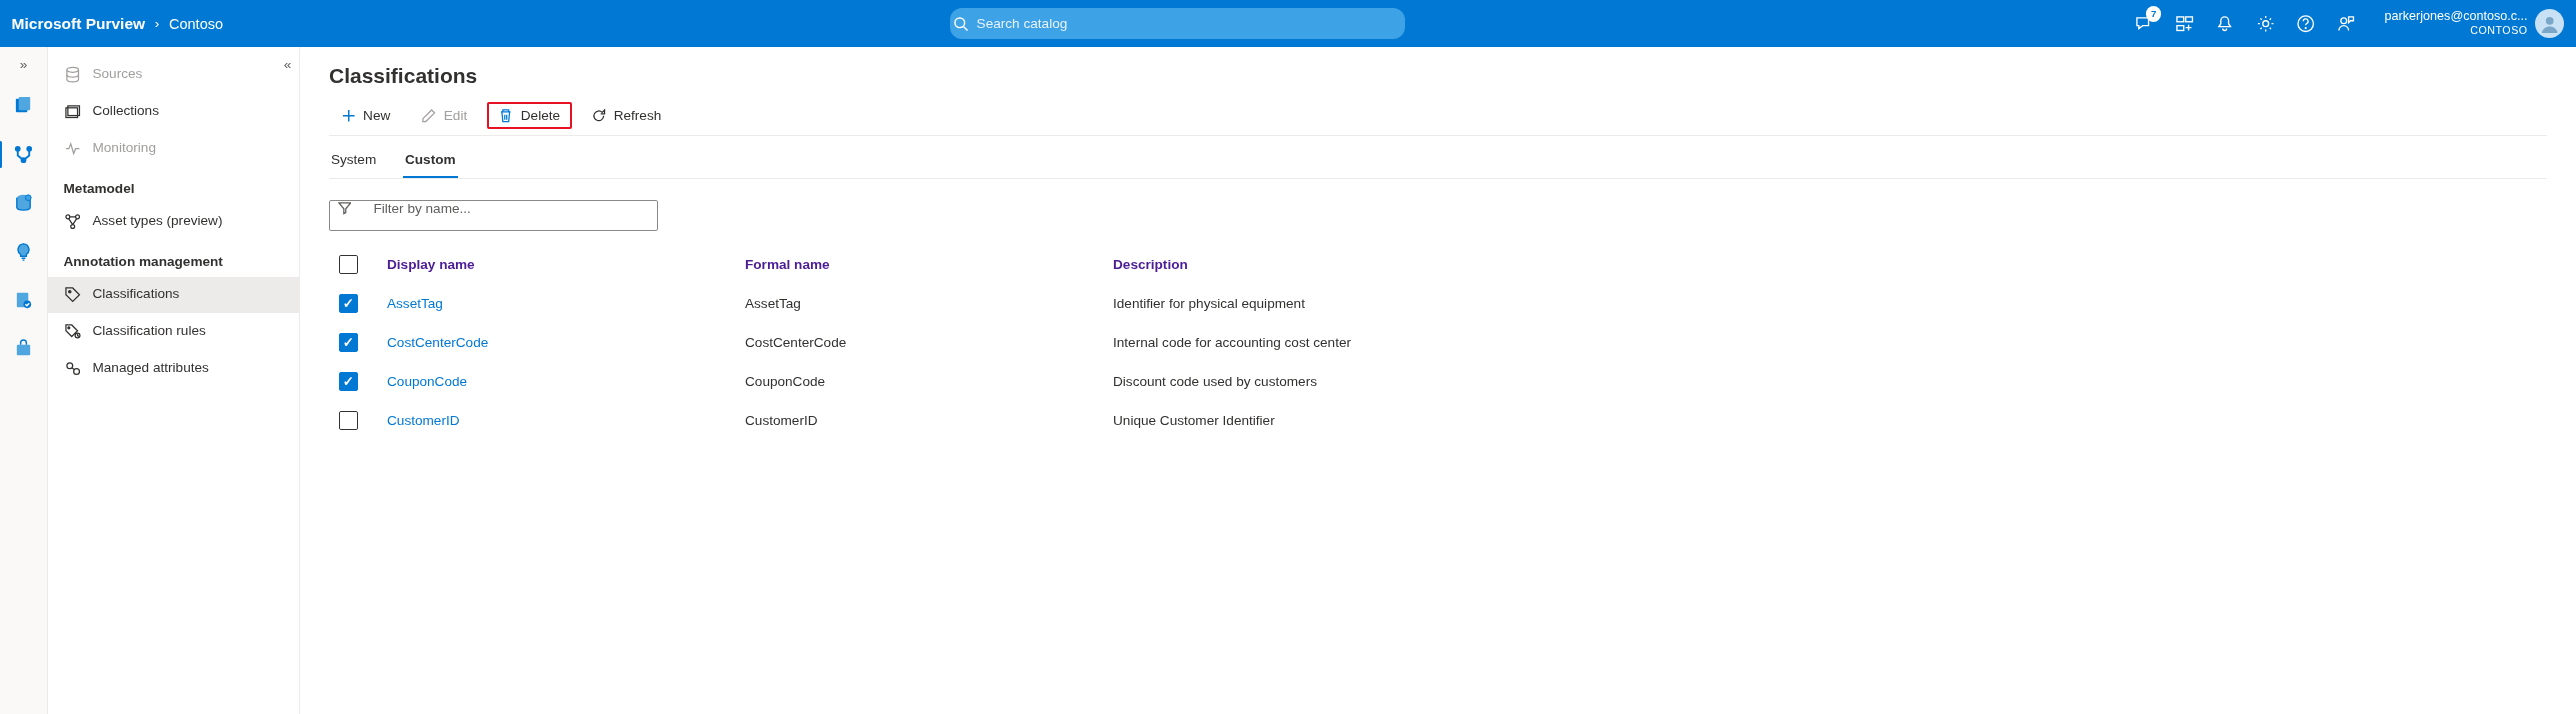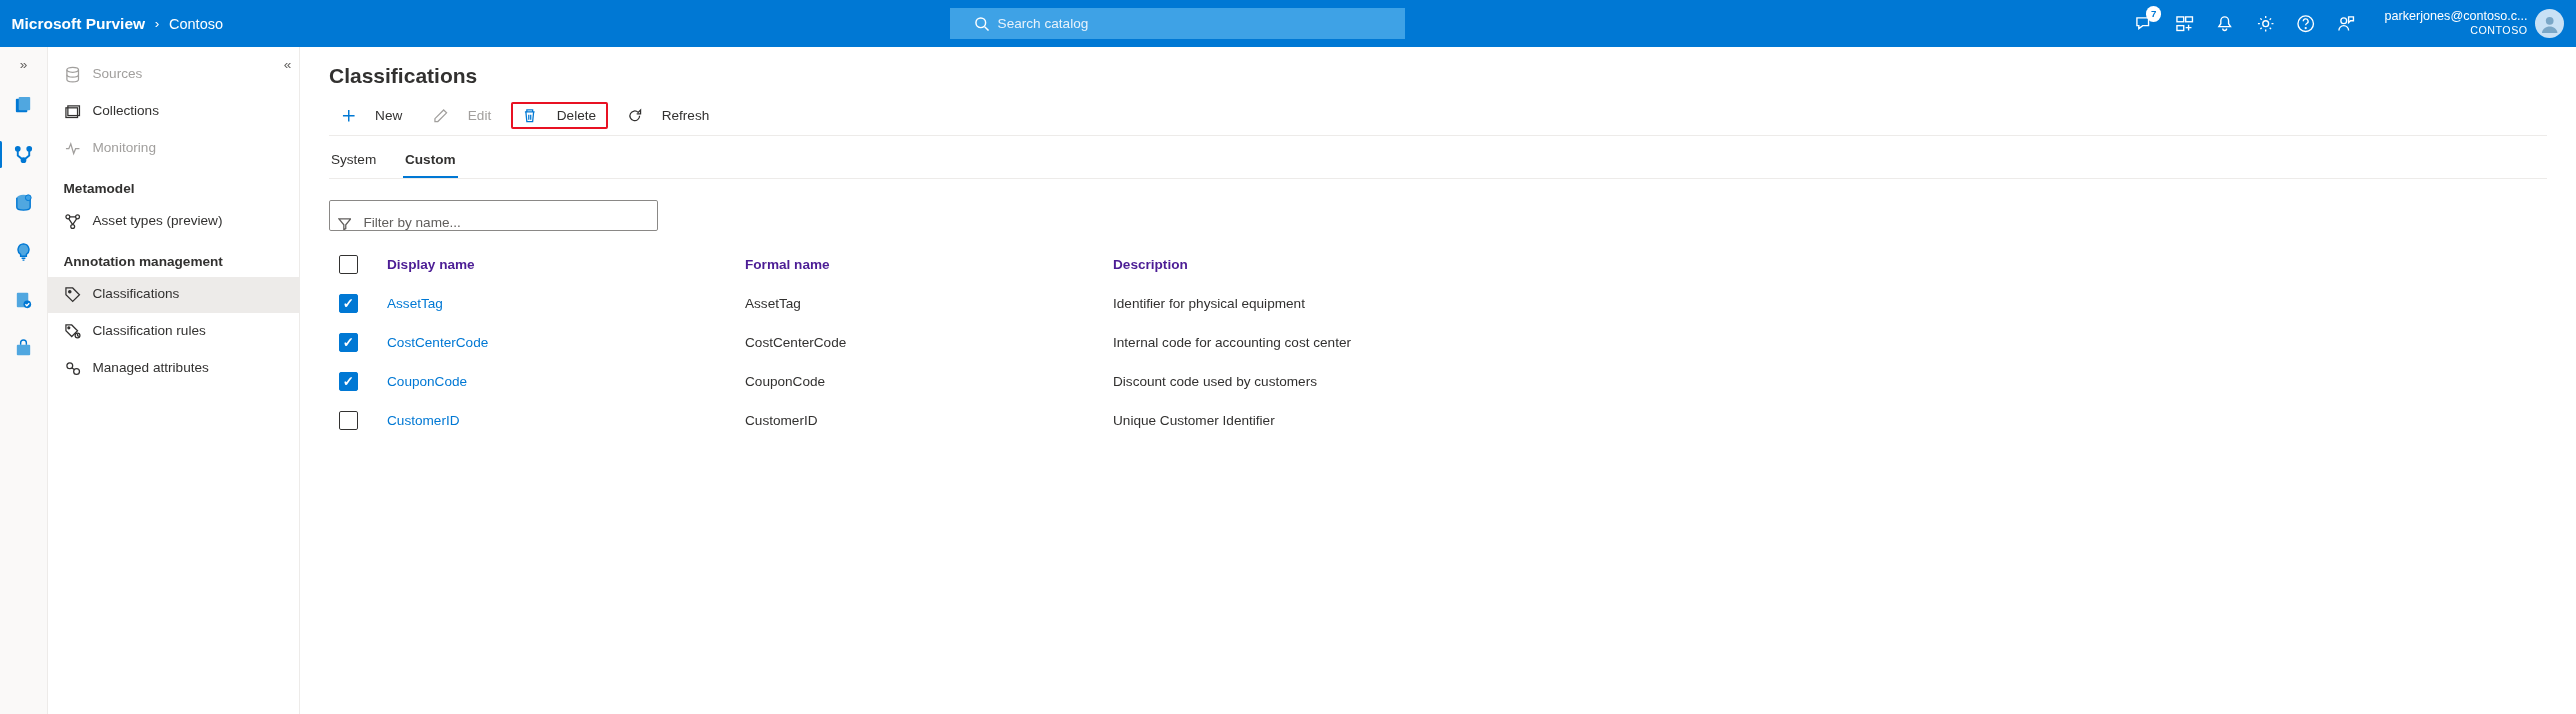--- a/index.html
+++ b/index.html
@@ -34,24 +34,24 @@
   }
   .search-wrap {
     flex: 1;
     display: flex;
     justify-content: center;
   }
   .search {
     width: 455px;
     height: 31px;
     background: #3ea2e6;
-    border-radius: 0;
-    display: flex;
-    align-items: center;
-    padding: 0 24px;
+    border-radius: 12px;
+    display: flex;
+    align-items: center;
+    padding: 0 3px;
     color: #fff;
   }
   .search svg { flex-shrink: 0; }
   .search-placeholder {
     margin-left: 7.8px;
     color: #e8f2fb;
     font-size: 13.6px;
   }
   .header-right {
     display: flex;
@@ -195,21 +195,21 @@
   .toolbar {
     display: flex;
     align-items: center;
     gap: 7.8px;
     border-bottom: 1px solid #edebe9;
     padding-bottom: 5.8px;
   }
   .tbtn {
     display: flex;
     align-items: center;
-    gap: 19px;
+    gap: 7px;
     padding: 5.8px 11.6px;
     cursor: pointer;
     font-size: 13.6px;
     color: #323130;
     border-radius: 1.9px;
   }
   .tbtn.disabled { color: #a19f9d; cursor: default; }
   .tbtn.highlighted {
     border: 2.9px solid #e81123;
     padding: 3.9px 9.7px;
@@ -234,23 +234,23 @@
   }
 
   .filter-wrap {
     margin-top: 21px;
   }
   .filter {
     width: 329px;
     height: 31px;
     border: 1px solid #8a8886;
     display: flex;
-    align-items: flex-end;
+    align-items: flex-start;
     padding: 0 7.8px;
-    gap: 12px;
+    gap: 22px;
     color: #605e5c;
     border-radius: 1.9px;
   }
 
   
   .table {
     margin-top: 13.6px;
     width: 100%;
   }
   .thead, .trow {

